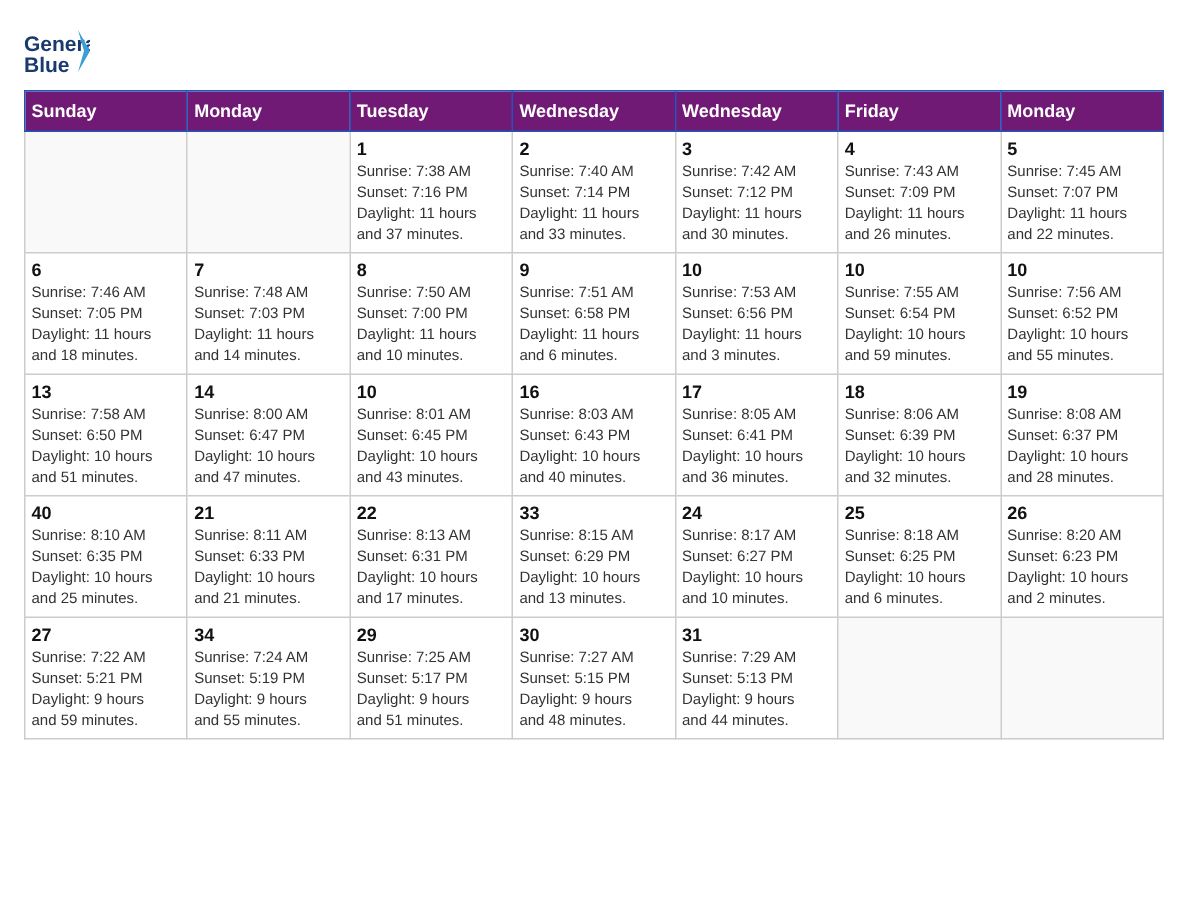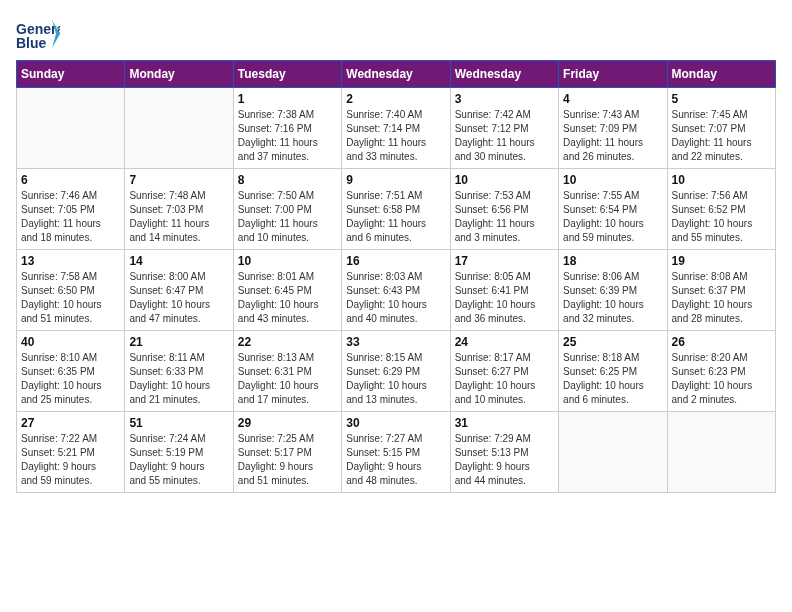--- a/index.html
+++ b/index.html
@@ -220,21 +220,21 @@
           <div class="day-number">26</div>
           <div class="day-info">Sunrise: 8:20 AM<br>Sunset: 6:23 PM<br>Daylight: 10 hours<br>and 2 minutes.</div>
         </td>
       </tr>
       <tr>
         <td>
           <div class="day-number">27</div>
           <div class="day-info">Sunrise: 7:22 AM<br>Sunset: 5:21 PM<br>Daylight: 9 hours<br>and 59 minutes.</div>
         </td>
         <td>
-          <div class="day-number">51</div>
+          <div class="day-number">34</div>
           <div class="day-info">Sunrise: 7:24 AM<br>Sunset: 5:19 PM<br>Daylight: 9 hours<br>and 55 minutes.</div>
         </td>
         <td>
           <div class="day-number">29</div>
           <div class="day-info">Sunrise: 7:25 AM<br>Sunset: 5:17 PM<br>Daylight: 9 hours<br>and 51 minutes.</div>
         </td>
         <td>
           <div class="day-number">30</div>
           <div class="day-info">Sunrise: 7:27 AM<br>Sunset: 5:15 PM<br>Daylight: 9 hours<br>and 48 minutes.</div>
         </td>

